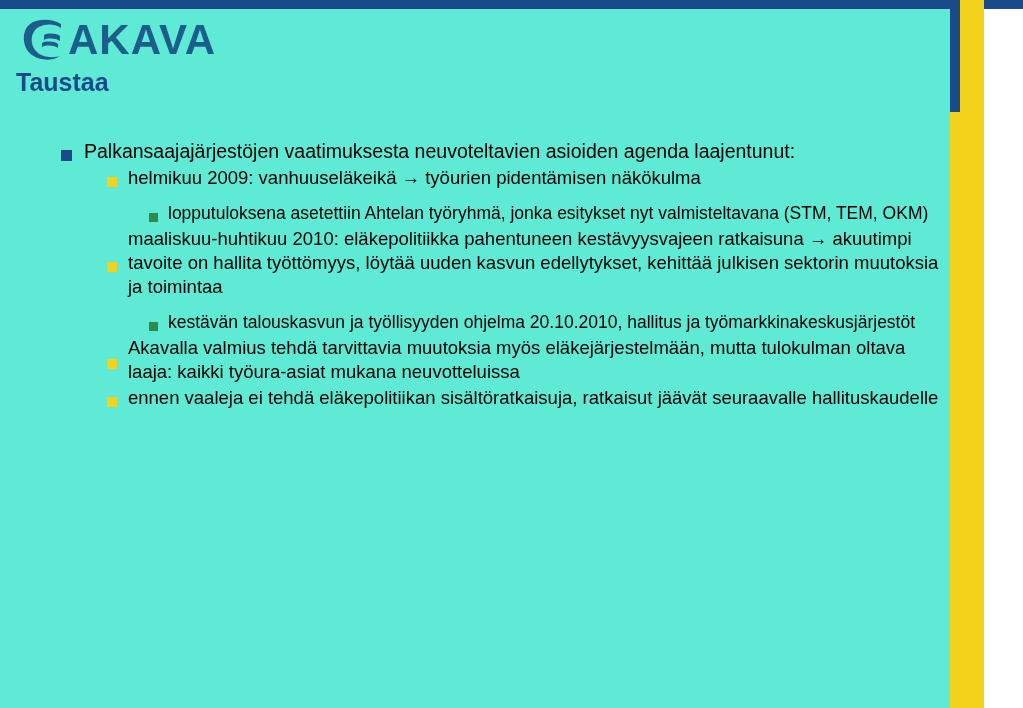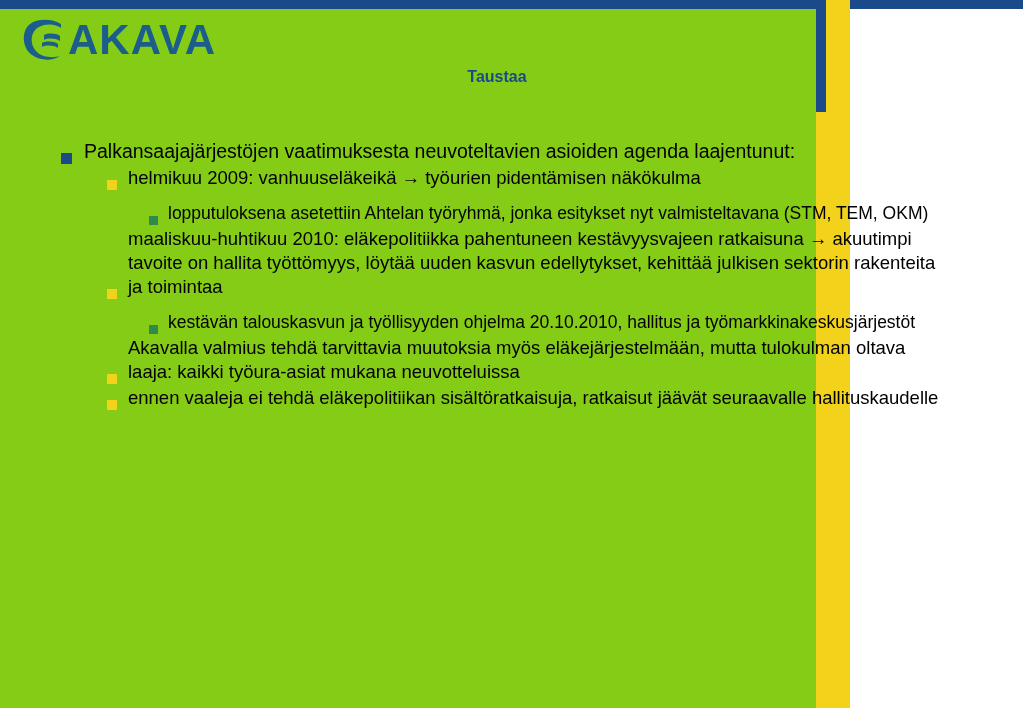--- a/index.html
+++ b/index.html
@@ -8,23 +8,23 @@
   }
   body {
     width: 1023px;
     height: 708px;
     background: #ffffff;
     font-family: "Liberation Sans", sans-serif;
     overflow: hidden;
   }
   .slide {
     position: relative;
-    width: 850px;
-    height: 708px;
-    background: #84cc16;
+    width: 984px;
+    height: 708px;
+    background: #5eead4;
     box-sizing: border-box;
   }
   
   .top-bar {
     position: absolute;
     top: 0;
     left: 0;
     width: 1023px;
     height: 9px;
     background: #1b4a8a;
@@ -73,37 +73,37 @@
     font-weight: bold;
     color: #1b5e8c;
     letter-spacing: 1px;
     line-height: 1;
     font-family: "Liberation Sans", sans-serif;
   }
   
   .slide-title {
     position: absolute;
     top: 68px;
-    left: 2px;
+    left: 16px;
     width: 990px;
-    text-align: center;
-    font-size: 16px;
+    text-align: left;
+    font-size: 25px;
     font-weight: bold;
     color: #1b4a8a;
   }
   
   .body {
     position: absolute;
     top: 134px;
     left: 52px;
     width: 900px;
   }
   .bullet-row {
     display: flex;
-    align-items: flex-end;
+    align-items: center;
     margin-bottom: 2px;
   }
   .marker {
     flex: 0 0 auto;
     display: inline-block;
   }
   .lvl1 > .marker {
     width: 11px;
     height: 11px;
     background: #1b4a8a;
@@ -179,21 +179,21 @@
       <span class="text">helmikuu 2009: vanhuuseläkeikä → työurien pidentämisen näkökulma</span>
     </div>
 
     <div class="bullet-row lvl3">
       <span class="marker"></span>
       <span class="text">lopputuloksena asetettiin Ahtelan työryhmä, jonka esitykset nyt valmisteltavana (STM, TEM, OKM)</span>
     </div>
 
     <div class="bullet-row lvl2">
       <span class="marker"></span>
-      <span class="text">maaliskuu-huhtikuu 2010: eläkepolitiikka pahentuneen kestävyysvajeen ratkaisuna → akuutimpi tavoite on hallita työttömyys, löytää uuden kasvun edellytykset, kehittää julkisen sektorin rakenteita ja toimintaa</span>
+      <span class="text">maaliskuu-huhtikuu 2010: eläkepolitiikka pahentuneen kestävyysvajeen ratkaisuna → akuutimpi tavoite on hallita työttömyys, löytää uuden kasvun edellytykset, kehittää julkisen sektorin muutoksia ja toimintaa</span>
     </div>
 
     <div class="bullet-row lvl3">
       <span class="marker"></span>
       <span class="text">kestävän talouskasvun ja työllisyyden ohjelma 20.10.2010, hallitus ja työmarkkinakeskusjärjestöt</span>
     </div>
 
 
     <div class="bullet-row lvl2">
       <span class="marker"></span>

